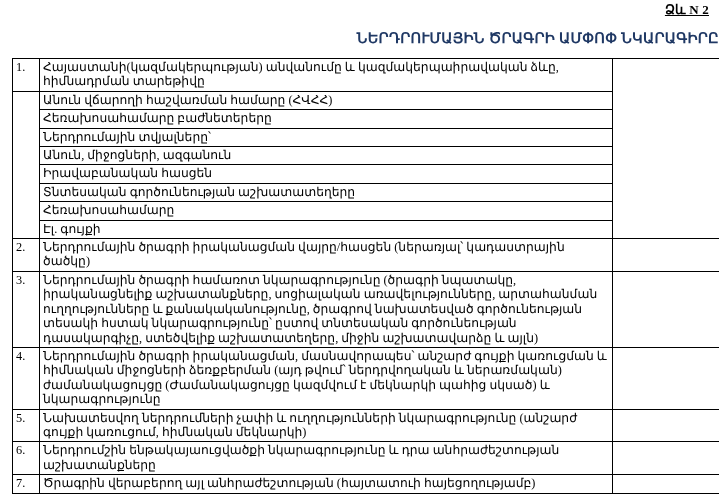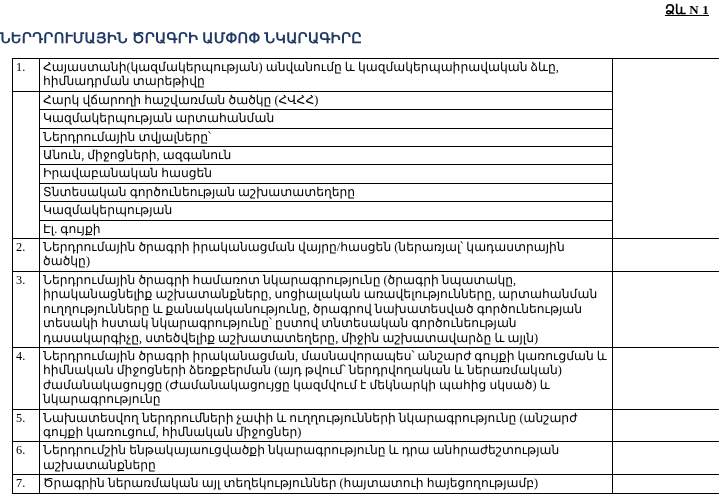--- a/index.html
+++ b/index.html
@@ -30,21 +30,21 @@
     font-weight: bold;
     color: #000000;
     text-decoration: underline;
     letter-spacing: 0.2px;
   }
   .doc-title {
     position: absolute;
     top: 30px;
     left: 0;
     width: 719px;
-    text-align: left;
+    text-align: right;
     font-family: "Liberation Serif", serif;
     font-size: 14.5px;
     font-weight: bold;
     color: #1f3864;
     letter-spacing: 0.3px;
   }
   .table-wrap {
     position: absolute;
     top: 58px;
     left: 12px;
@@ -82,60 +82,60 @@
     width: 20px;
     border-top: none;
     border-bottom: none;
   }
 </style>
 </head>
 <body>
 
 <div class="page">
 
-  <div class="corner-ref">Ձև N 1</div>
+  <div class="corner-ref">Ձև N 2</div>
 
   <div class="doc-title">ՆԵՐԴՐՈՒՄԱՅԻՆ ԾՐԱԳՐԻ ԱՄՓՈՓ ՆԿԱՐԱԳԻՐԸ</div>
 
   <div class="table-wrap">
     <table class="form-table">
       <tbody>
 
         <tr>
           <td class="num">1.</td>
           <td class="txt">Հայաստանի(կազմակերպության) անվանումը և կազմակերպաիրավական ձևը, հիմնադրման տարեթիվը</td>
           <td class="val" rowspan="9"></td>
         </tr>
         <tr class="sub">
           <td class="num-empty"></td>
-          <td class="txt">Հարկ վճարողի հաշվառման ծածկը (ՀՎՀՀ)</td>
+          <td class="txt">Անուն վճարողի հաշվառման համարը (ՀՎՀՀ)</td>
         </tr>
         <tr class="sub">
           <td class="num-empty"></td>
-          <td class="txt">Կազմակերպության արտահանման</td>
+          <td class="txt">Հեռախոսահամարը բաժնետերերը</td>
         </tr>
         <tr class="sub">
           <td class="num-empty"></td>
           <td class="txt">Ներդրումային տվյալները՝</td>
         </tr>
         <tr class="sub">
           <td class="num-empty"></td>
           <td class="txt">Անուն, միջոցների, ազգանուն</td>
         </tr>
         <tr class="sub">
           <td class="num-empty"></td>
           <td class="txt">Իրավաբանական հասցեն</td>
         </tr>
         <tr class="sub">
           <td class="num-empty"></td>
           <td class="txt">Տնտեսական գործունեության աշխատատեղերը</td>
         </tr>
         <tr class="sub">
           <td class="num-empty"></td>
-          <td class="txt">Կազմակերպության</td>
+          <td class="txt">Հեռախոսահամարը</td>
         </tr>
         <tr class="sub">
           <td class="num-empty"></td>
           <td class="txt">Էլ. գույքի</td>
         </tr>
 
         <tr>
           <td class="num">2.</td>
           <td class="txt">Ներդրումային ծրագրի իրականացման վայրը/հասցեն (ներառյալ՝ կադաստրային ծածկը)</td>
           <td class="val"></td>
@@ -148,33 +148,33 @@
         </tr>
 
         <tr>
           <td class="num">4.</td>
           <td class="txt">Ներդրումային ծրագրի իրականացման, մասնավորապես՝ անշարժ գույքի կառուցման և հիմնական միջոցների ձեռքբերման (այդ թվում՝ ներդրվողական և ներառմական) ժամանակացույցը (Ժամանակացույցը կազմվում է մեկնարկի պահից սկսած) և նկարագրությունը</td>
           <td class="val"></td>
         </tr>
 
         <tr>
           <td class="num">5.</td>
-          <td class="txt">Նախատեսվող ներդրումների չափի և ուղղությունների նկարագրությունը (անշարժ գույքի կառուցում, հիմնական միջոցներ)</td>
+          <td class="txt">Նախատեսվող ներդրումների չափի և ուղղությունների նկարագրությունը (անշարժ գույքի կառուցում, հիմնական մեկնարկի)</td>
           <td class="val"></td>
         </tr>
 
         <tr>
           <td class="num">6.</td>
           <td class="txt">Ներդրումշին ենթակայաուցվածքի նկարագրությունը և դրա անհրաժեշտության աշխատանքները</td>
           <td class="val"></td>
         </tr>
 
         <tr>
           <td class="num">7.</td>
-          <td class="txt">Ծրագրին ներառմական այլ տեղեկություններ (հայտատուի հայեցողությամբ)</td>
+          <td class="txt">Ծրագրին վերաբերող այլ անհրաժեշտության (հայտատուի հայեցողությամբ)</td>
           <td class="val"></td>
         </tr>
 
       </tbody>
     </table>
   </div>
 
 </div>
 
 </body></html>

